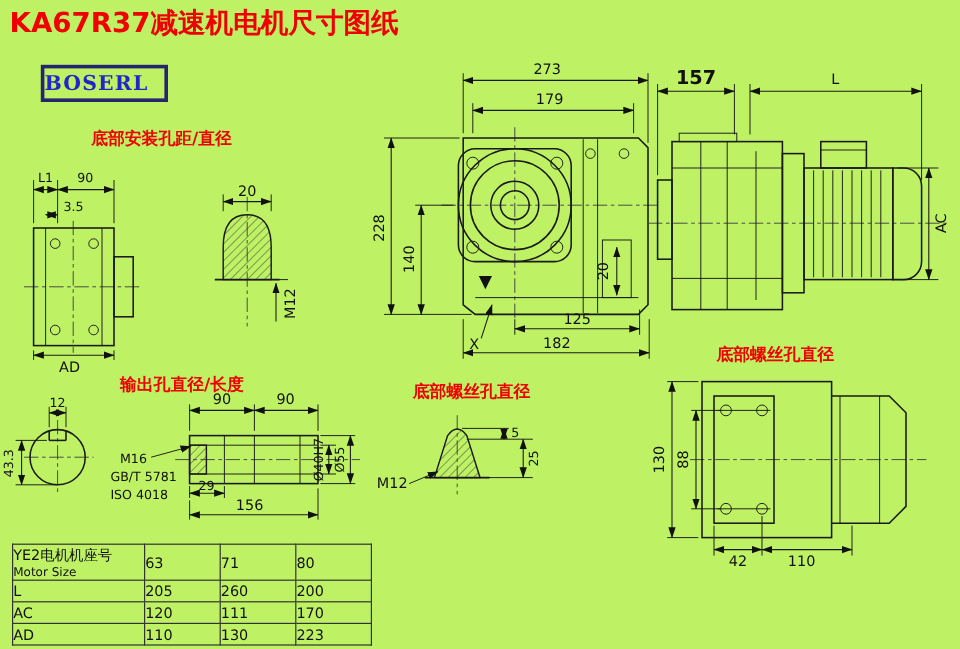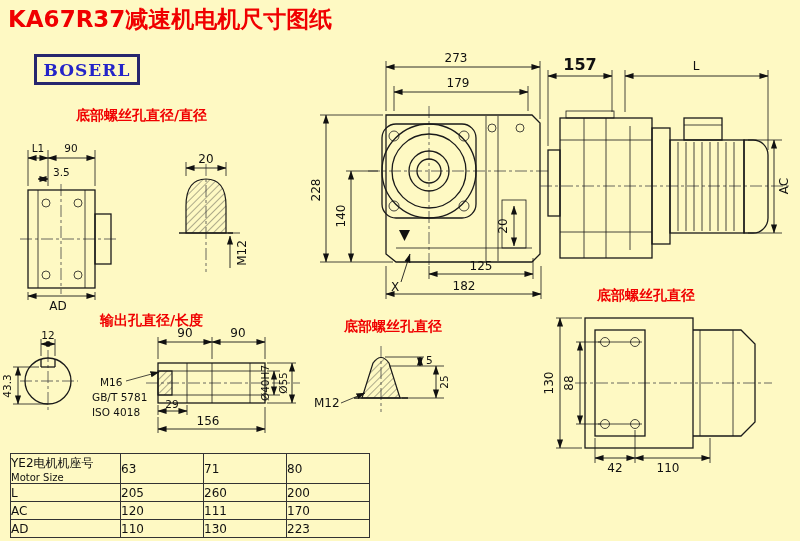--- a/index.html
+++ b/index.html
@@ -1,54 +1,54 @@
 <!DOCTYPE html>
 <html><head>
 <meta charset="utf-8">
 <style>
   *{box-sizing:border-box}
   html,body{margin:0;padding:0}
   body{font-family:"DejaVu Sans","Liberation Sans",sans-serif;background:#fff}
-  #stage{position:relative;width:800px;height:541px;background:#fef9c3;overflow:hidden}
+  #stage{position:relative;width:800px;height:541px;background:#bef264;overflow:hidden}
   #title{position:absolute;left:8px;top:4px;font-size:23px;font-weight:bold;color:#f00000;white-space:nowrap}
   #logo{position:absolute;left:34px;top:54px;width:106px;height:31px;border:3px solid #26266e;
-        display:flex;align-items:center;justify-content:center;
+        display:flex;align-items:center;
         font-family:"DejaVu Serif","Liberation Serif",serif;font-size:17px;font-weight:bold;color:#2424c8;letter-spacing:1px}
   .rlabel{position:absolute;color:#f00000;font-size:14px;font-weight:bold;white-space:nowrap}
   #lbl-side{left:76px;top:107px}
   #lbl-out{left:100px;top:312px}
   #lbl-screw{left:344px;top:318px}
   #lbl-mount{left:597px;top:287px}
   svg{display:block;position:absolute;left:0;top:0}
   .ln{stroke:#1a1a1a;stroke-width:1.3;fill:none}
   .thin{stroke:#1a1a1a;stroke-width:0.8;fill:none}
   .dim{stroke:#1a1a1a;stroke-width:0.9;fill:none}
   .cl{stroke:#444;stroke-width:0.8;fill:none;stroke-dasharray:12 3 3 3}
   .hs{fill:url(#hatch);stroke:#1a1a1a;stroke-width:1.2}
   .dt{font-size:12px;fill:#111}
   .dts{font-size:10.5px;fill:#111}
   .dtb{font-size:16px;font-weight:bold;fill:#111}
   #size-table{position:absolute;left:10px;top:453px;border-collapse:collapse;font-size:12px;color:#111;table-layout:fixed}
   #size-table td{border:1.2px solid #333;text-align:left;padding:0;height:18px;overflow:hidden}
   #size-table tr.hdr td{height:30px}
   #size-table td.c0{width:110px}
-  #size-table td.c{width:83px}
+  #size-table td.c{width:63px}
   #size-table .en{font-size:10px}
 </style>
 </head>
 <body>
 
 <div id="stage">
 
   <div id="title">KA67R37减速机电机尺寸图纸</div>
   <div id="logo">
     <span>BOSERL</span>
   </div>
 
-  <div id="lbl-side" class="rlabel">底部螺丝孔直径/直径</div>
+  <div id="lbl-side" class="rlabel">底部安装孔距/直径</div>
   <div id="lbl-screw" class="rlabel">底部螺丝孔直径</div>
   <div id="lbl-out" class="rlabel">输出孔直径/长度</div>
   <div id="lbl-mount" class="rlabel">底部螺丝孔直径</div>
 
   <svg width="800" height="541" viewBox="0 0 800 541">
     <defs>
       <marker id="ar" viewBox="0 0 10 10" refX="9.5" refY="5" markerWidth="9" markerHeight="9" orient="auto-start-reverse" markerUnits="userSpaceOnUse">
         <path d="M0 1.6 L10 5 L0 8.4 Z" fill="#111"></path>
       </marker>
       <pattern id="hatch" width="5" height="5" patternUnits="userSpaceOnUse" patternTransform="rotate(45)">

